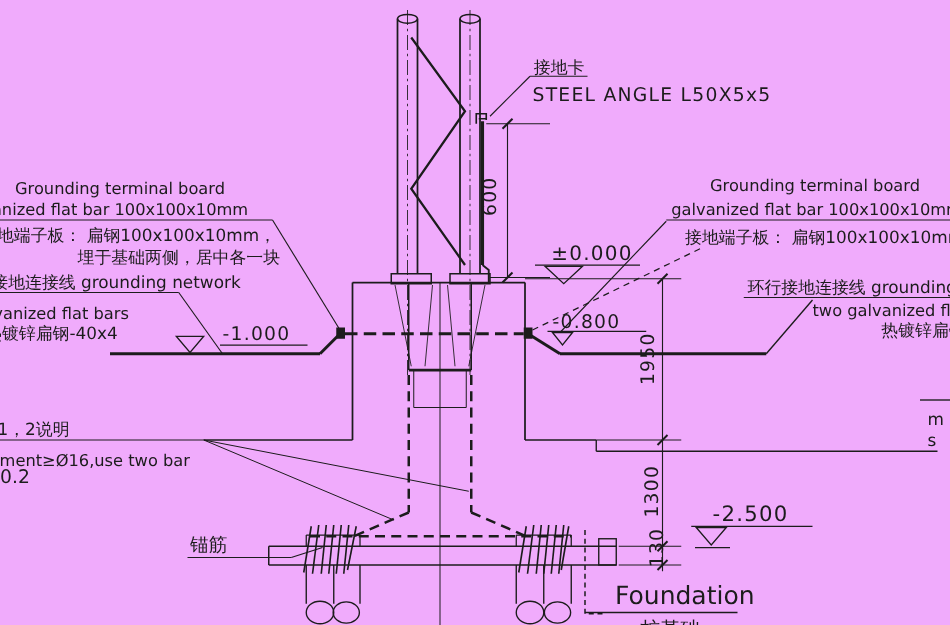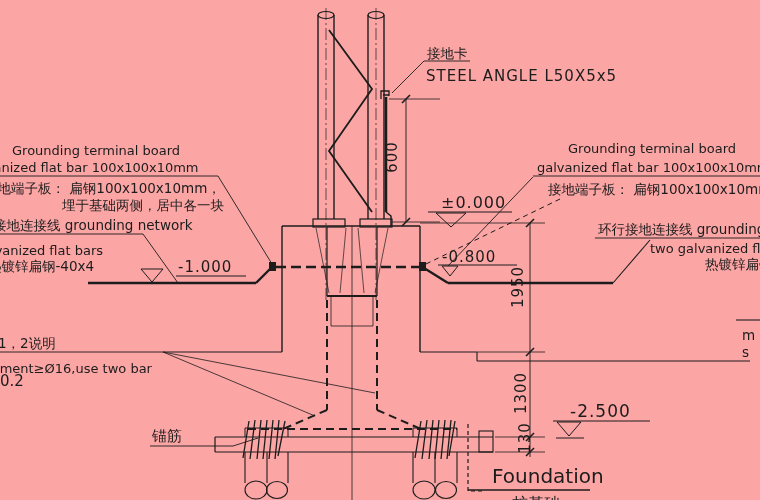--- a/index.html
+++ b/index.html
@@ -1,16 +1,16 @@
 <!DOCTYPE html>
 <html><head>
 <meta charset="utf-8">
 <style>
   html,body{margin:0;padding:0;background:#fff;}
-  #canvas{position:relative;width:760px;height:500px;background:#fca5a5;overflow:hidden;}
+  #canvas{position:relative;width:760px;height:500px;background:#f0abfc;overflow:hidden;}
   svg{display:block;overflow:hidden;}
   svg text{font-family:"DejaVu Sans","Liberation Sans",sans-serif;fill:#1c1c1c;}
   .en{font-size:13px;}
   .cn{font-size:13.5px;}
   .lvl{font-size:16px;letter-spacing:1px;}
   .dim{font-size:15px;letter-spacing:1px;}
   .big{font-size:20px;}
   .ln{stroke:#1c1c1c;fill:none;}
 </style>
 </head>

